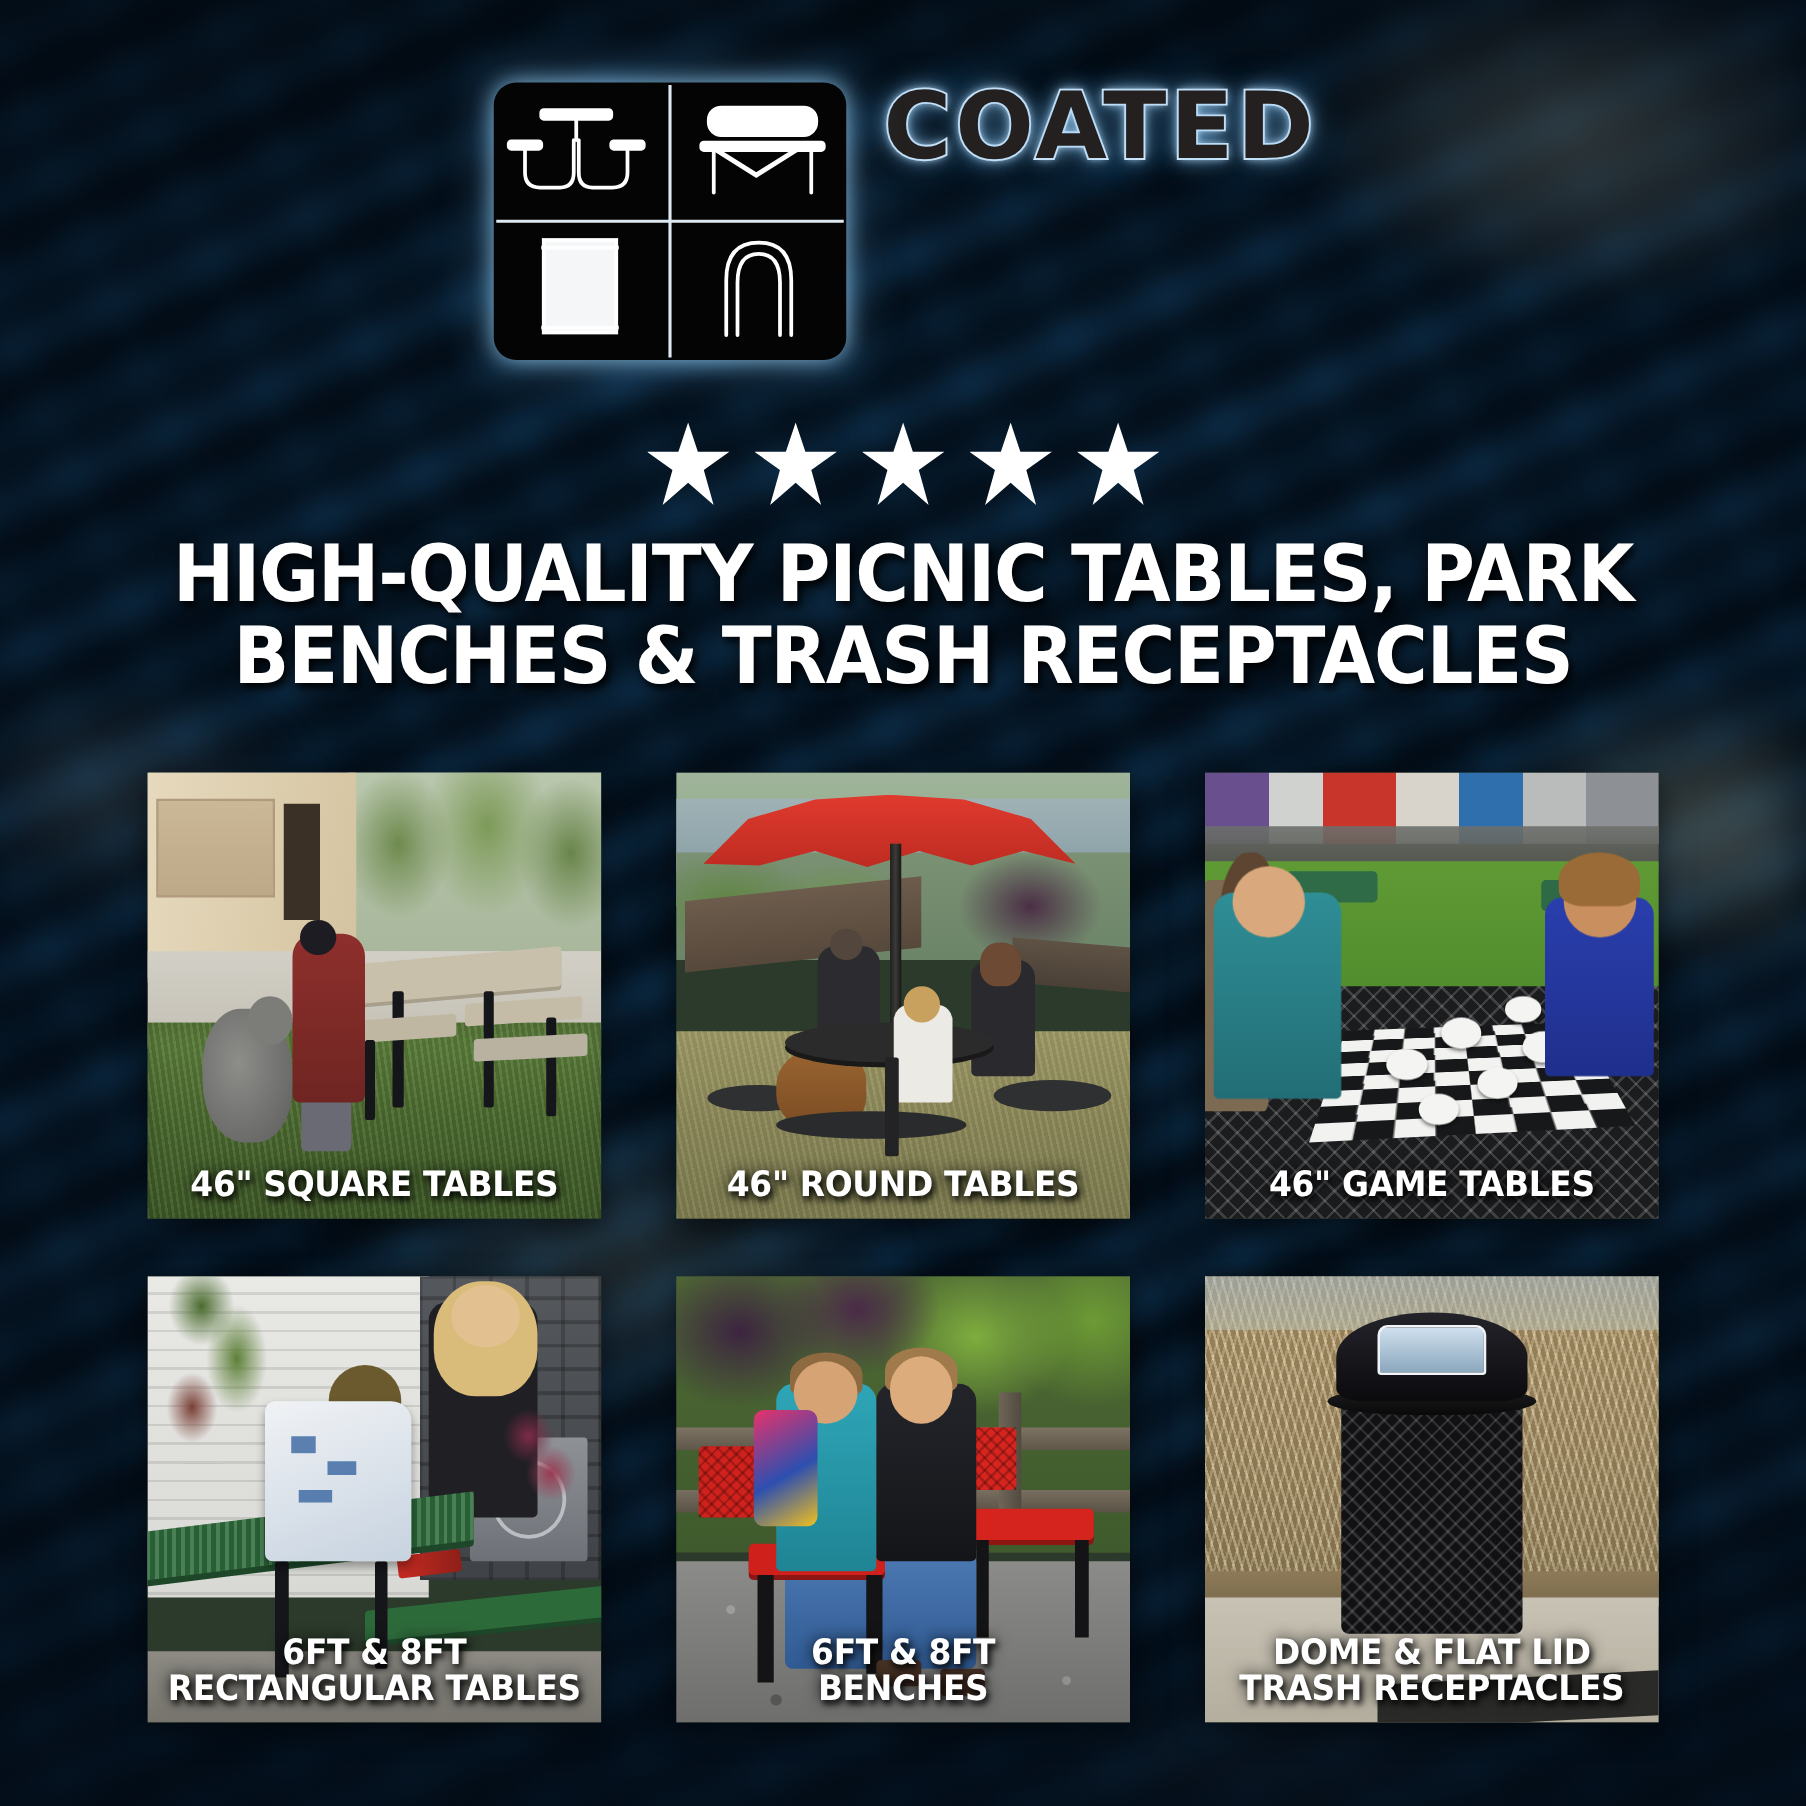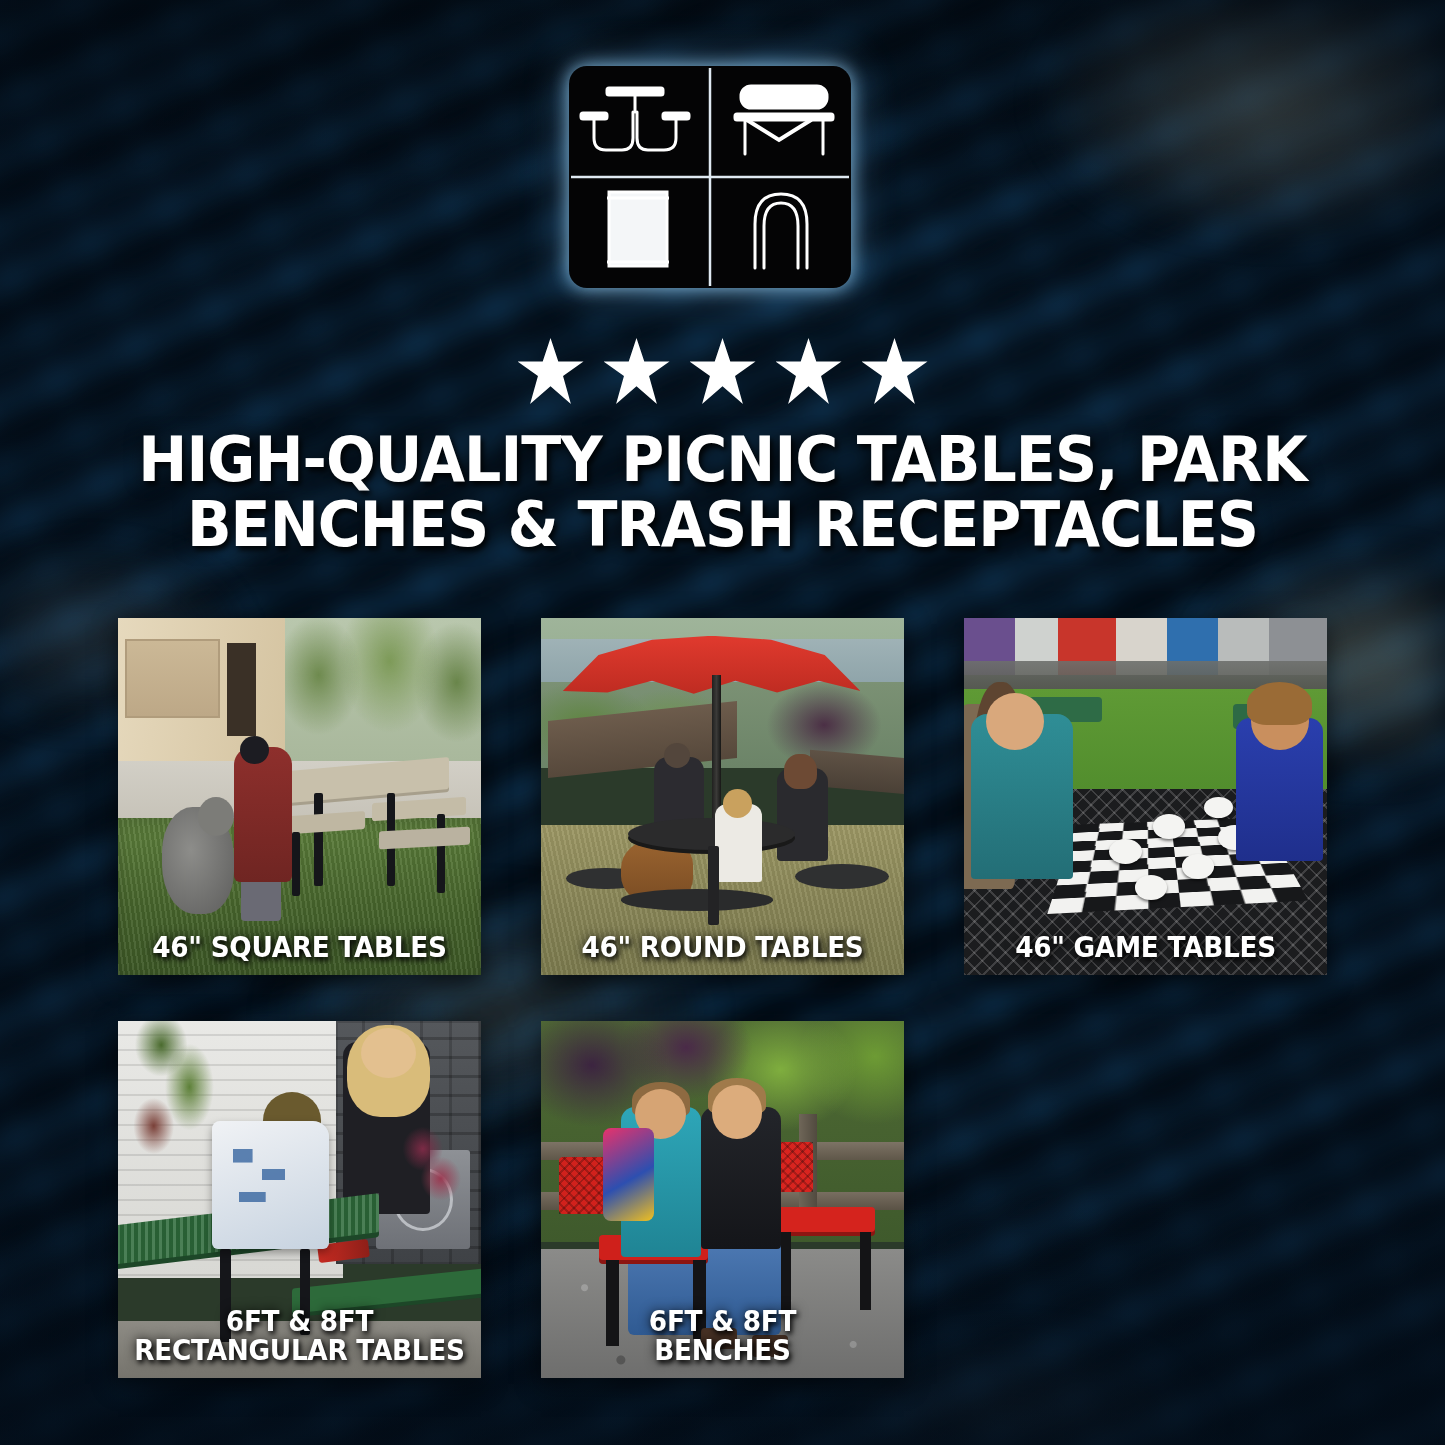--- a/index.html
+++ b/index.html
@@ -433,20 +433,21 @@
           </g>
 
           <g stroke="#ffffff" stroke-width="3" fill="none" stroke-linecap="round">
             <path d="M190 206 L190 162 Q190 132 216 132 Q242 132 242 162 L242 206"></path>
             <path d="M199 206 L199 164 Q199 141 216 141 Q233 141 233 164 L233 206"></path>
           </g>
         </svg>
       </div>
 
       <div class="wordmark">
+        <span class="wm-line">COATED</span>
       </div>
     </div>
 
     <div class="stars">
       <div class="star"></div>
       <div class="star"></div>
       <div class="star"></div>
       <div class="star"></div>
       <div class="star"></div>
     </div>
@@ -614,16 +615,37 @@
           <div class="rect t5-pack"></div>
           <div class="t5-shoe" style="left:44%;top:86%;width:10%;height:6%"></div>
           <div class="t5-shoe" style="left:58%;top:88%;width:10%;height:6%"></div>
         </div>
         <div class="tile-caption">
           <span class="cap-l">6FT &amp; 8FT</span>
           <span class="cap-l">BENCHES</span>
         </div>
       </div>
 
+      <div class="tile">
+        <div class="scene">
+          <div class="rect t6-grass">
+              <div class="t6-gtx"></div>
+            </div>
+          <div class="rect t6-sky"></div>
+          <div class="rect t6-dirt"></div>
+          <div class="rect t6-walk"></div>
+          <div class="rect t6-curb"></div>
+          <div class="rect t6-body">
+              <div class="t6-bodytx"></div>
+            </div>
+          <div class="rect t6-rim"></div>
+          <div class="rect t6-dome"></div>
+          <div class="rect t6-open"></div>
+        </div>
+        <div class="tile-caption">
+          <span class="cap-l">DOME &amp; FLAT LID</span>
+          <span class="cap-l">TRASH RECEPTACLES</span>
+        </div>
+      </div>
 
     </div>
   </div>
 </div>
 
 </body></html>

